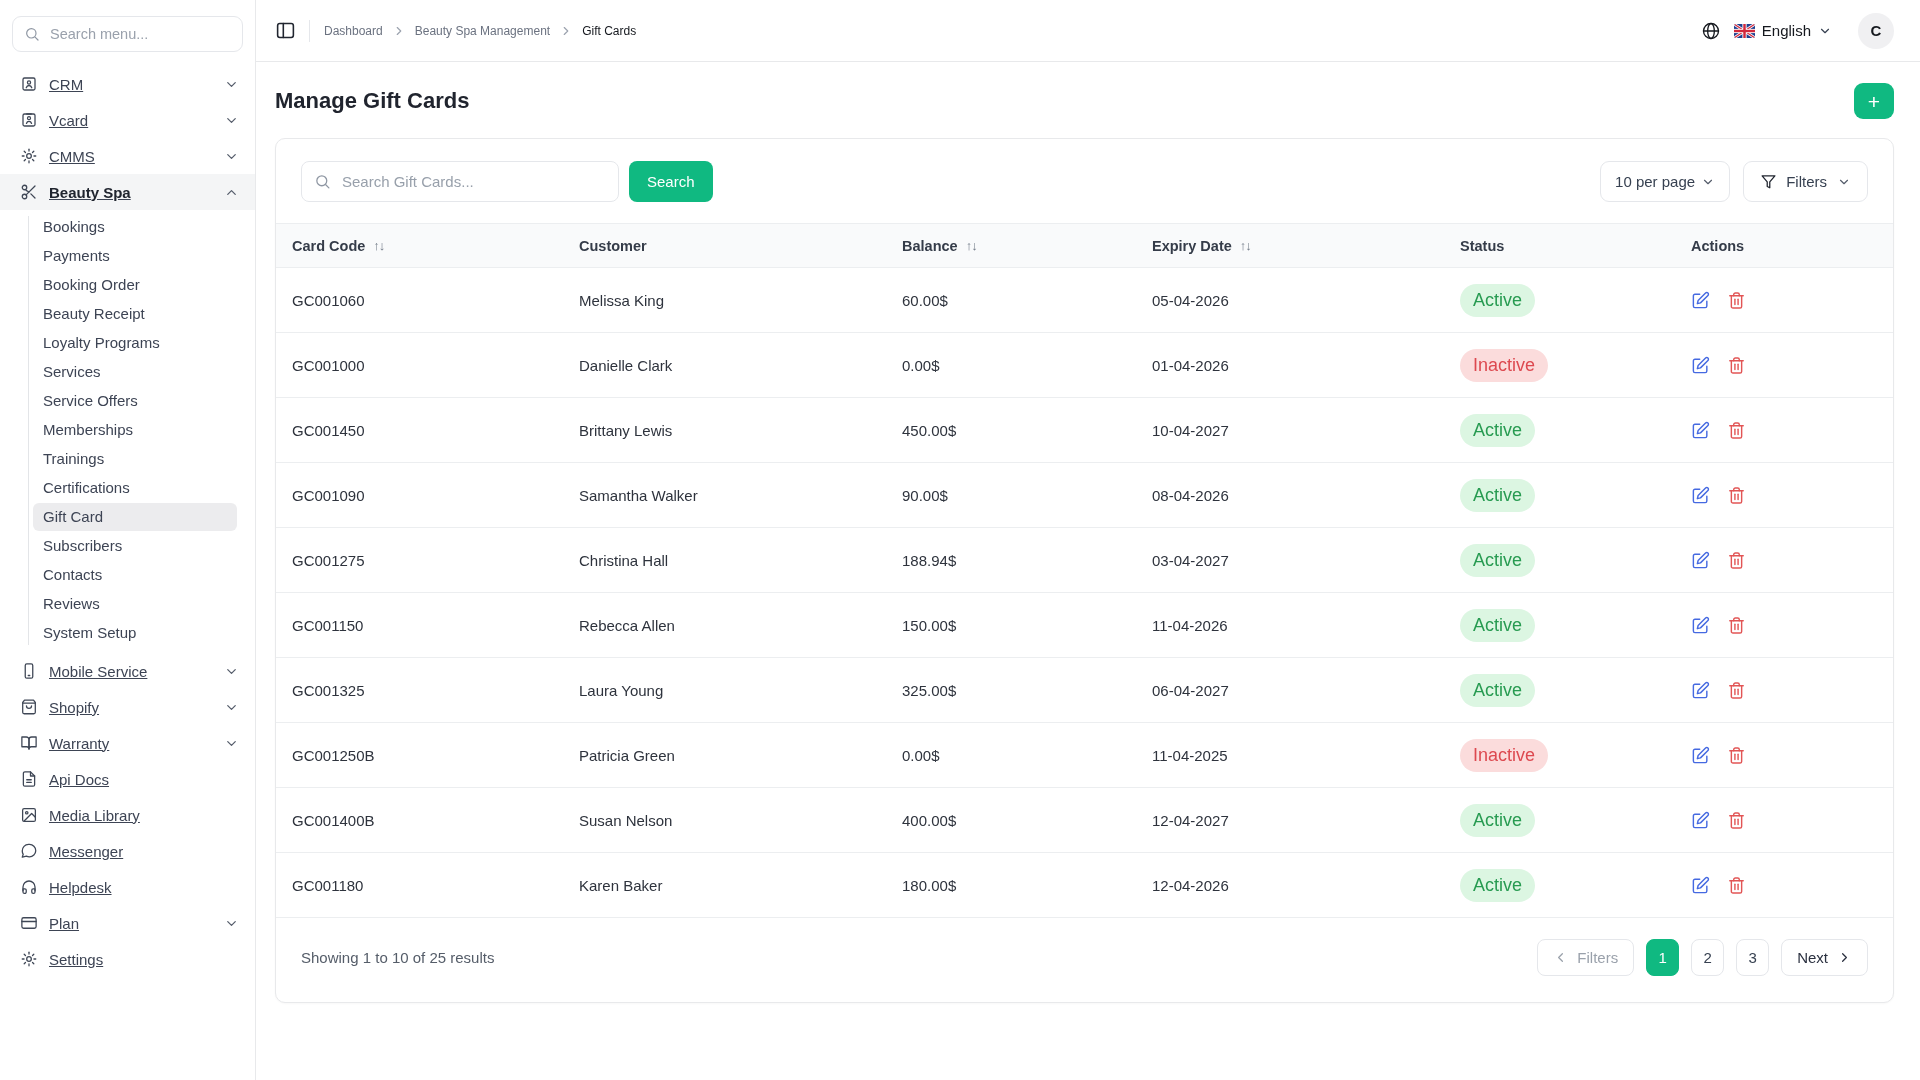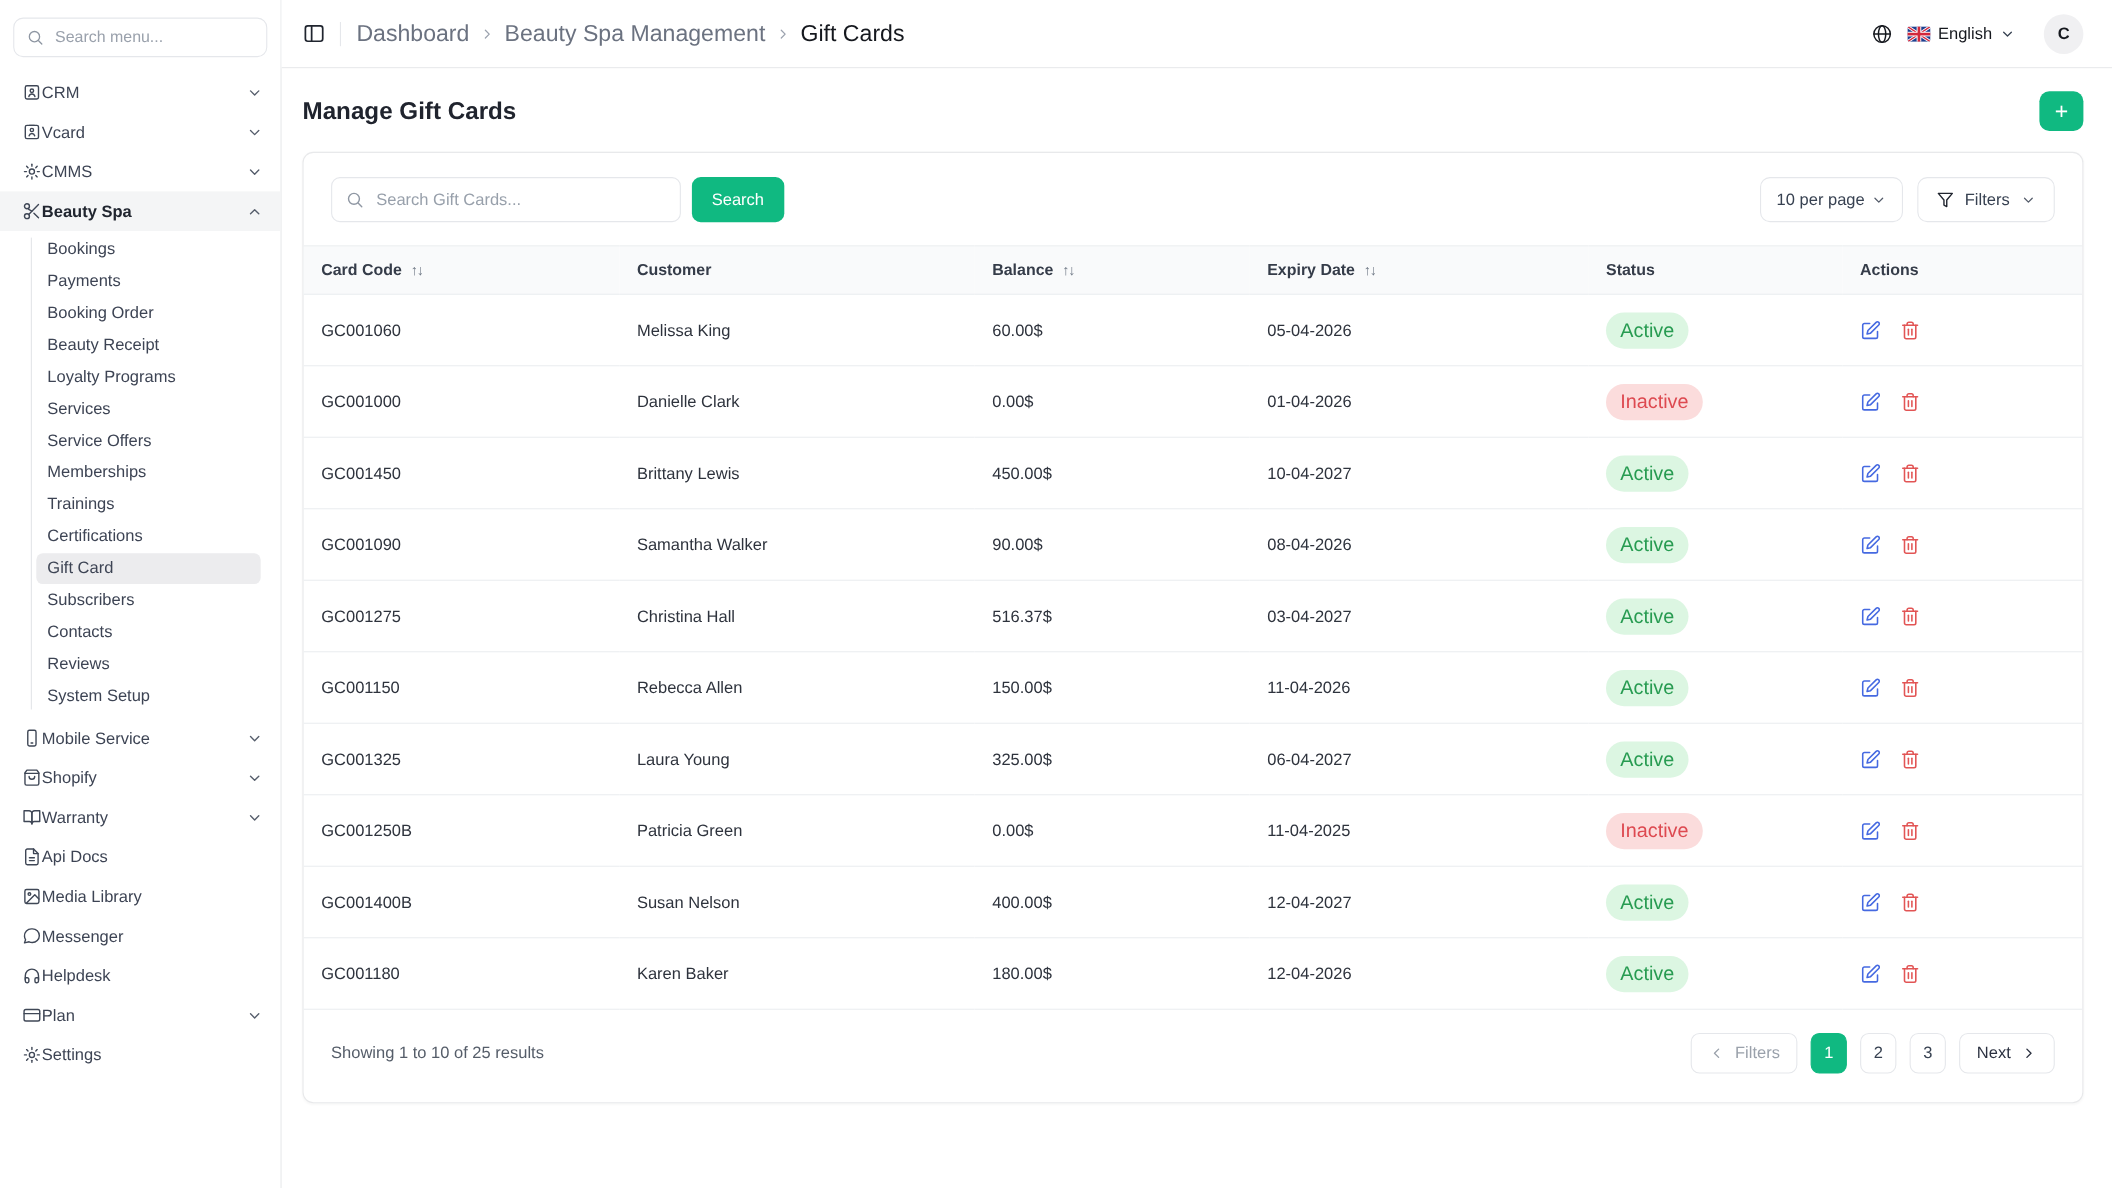--- a/index.html
+++ b/index.html
@@ -21,21 +21,21 @@
   .logo .d { color:#10b981; }
   .logo .rest { color:#16263d; }
   .menu-search {
     margin:0 12px 14px; height:36px; border:1px solid #e5e7eb; border-radius:9px;
     display:flex; align-items:center; gap:8px; padding:0 11px; color:#8f97a3; background:#fff;
   }
   .menu-search input { border:0; outline:0; width:100%; font-size:14.5px; font-family:inherit; color:#374151; background:transparent; }
   .menu-search input::placeholder { color:#9aa1ac; }
 
   .nav { flex:1; overflow:hidden; }
-  .nav-item { height:36px; display:flex; align-items:center; padding:0 16px 0 20px; color:#3d4454; cursor:pointer; }
+  .nav-item { height:36px; display:flex; align-items:center; gap:11px; padding:0 16px 0 20px; color:#3d4454; cursor:pointer;text-decoration:underline; }
   .nav-item .lbl { flex:1; font-size:15px; }
   .nav-item .ic { color:#3f4756; }
   .nav-item .chev { color:#555d6b; }
   .nav-item.section-open { background:#f4f5f6; }
   .nav-item.section-open .lbl { font-weight:700; color:#20252f; }
 
   .subnav { position:relative; padding:3px 0 5px; }
   .subnav::before { content:""; position:absolute; left:28px; top:6px; bottom:8px; width:1px; background:#e3e5e8; }
   .subnav-item {
     margin:0 18px 1px 33px; padding:5px 10px 6px; border-radius:6px;
@@ -48,21 +48,21 @@
   .chev.up { transform:rotate(180deg); }
 
   
   .main { flex:1; display:flex; flex-direction:column; min-width:0; }
   .topbar {
     height:62px; min-height:62px; border-bottom:1px solid #e8e9eb;
     display:flex; align-items:center; padding:0 26px 0 19px; background:#fff;
   }
   .tb-toggle { width:21px; height:21px; color:#20252f; cursor:pointer; }
   .tb-divider { width:1px; height:22px; background:#e5e7eb; margin:0 14px 0 13px; }
-  .crumbs { display:flex; align-items:center; gap:9px; font-size:21px; }
+  .crumbs { display:flex; align-items:center; gap:9px; font-size:12px; }
   .crumb { color:#6b7280; cursor:pointer; }
   .crumb.current { color:#15181e; font-weight:500; cursor:default; }
   .crumb-sep { width:14px; height:14px; color:#9ca3af; }
   .tb-right { margin-left:auto; display:flex; align-items:center; gap:13px; }
   .globe { width:20px; height:20px; color:#15181e; cursor:pointer; }
   .lang { display:flex; align-items:center; gap:7px; cursor:pointer; color:#15181e; }
   .flag { width:21px; height:14px; border-radius:2px; display:block; }
   .lang .chev { color:#374151; width:14px; height:14px; }
   .avatar {
     width:36px; height:36px; border-radius:50%; background:#f0f0f2; margin-left:13px;
@@ -646,21 +646,21 @@
                         <use href="#i-trash"></use>
                       </svg>
                     </button>
                   </span>
                 </td>
               </tr>
 
               <tr>
                 <td>GC001275</td>
                 <td>Christina Hall</td>
-                <td>516.37$</td>
+                <td>188.94$</td>
                 <td>03-04-2027</td>
                 <td><span class="badge" data-status="Active">Active</span></td>
                 <td>
                   <span class="row-actions">
                     <button class="icon-btn">
                       <svg class="ic ic-edit">
                         <use href="#i-edit"></use>
                       </svg>
                     </button>
                     <button class="icon-btn">

